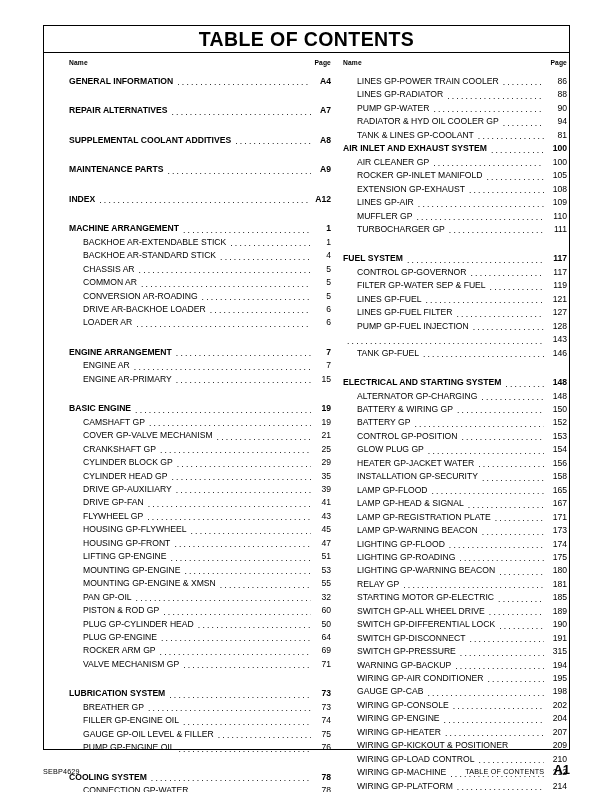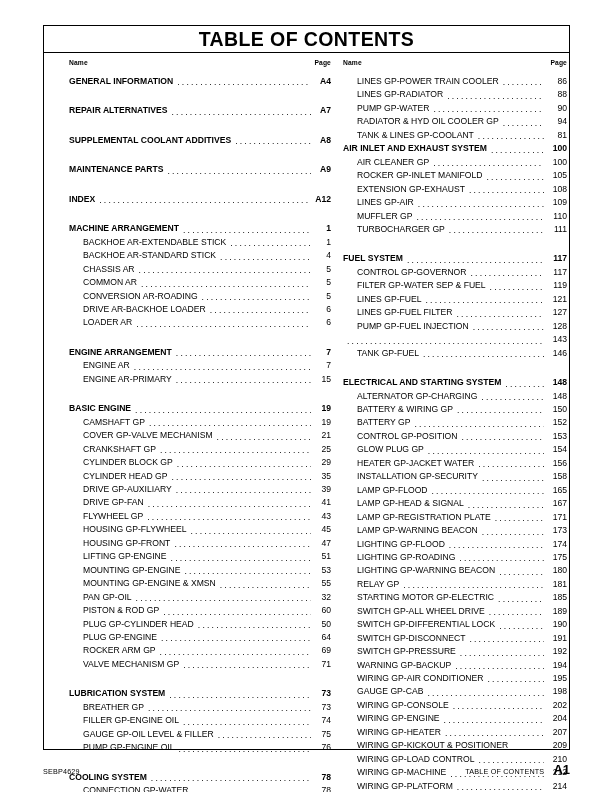--- a/index.html
+++ b/index.html
@@ -580,21 +580,21 @@
               <span class="pg">190</span>
             </div>
             <div class="row sub">
               <span class="label">SWITCH GP-DISCONNECT</span>
               <span class="leader"></span>
               <span class="pg">191</span>
             </div>
             <div class="row sub">
               <span class="label">SWITCH GP-PRESSURE</span>
               <span class="leader"></span>
-              <span class="pg">192</span>
+              <span class="pg">315</span>
             </div>
             <div class="row sub">
               <span class="label">WARNING GP-BACKUP</span>
               <span class="leader"></span>
               <span class="pg">194</span>
             </div>
             <div class="row sub">
               <span class="label">WIRING GP-AIR CONDITIONER</span>
               <span class="leader"></span>
               <span class="pg">195</span>

